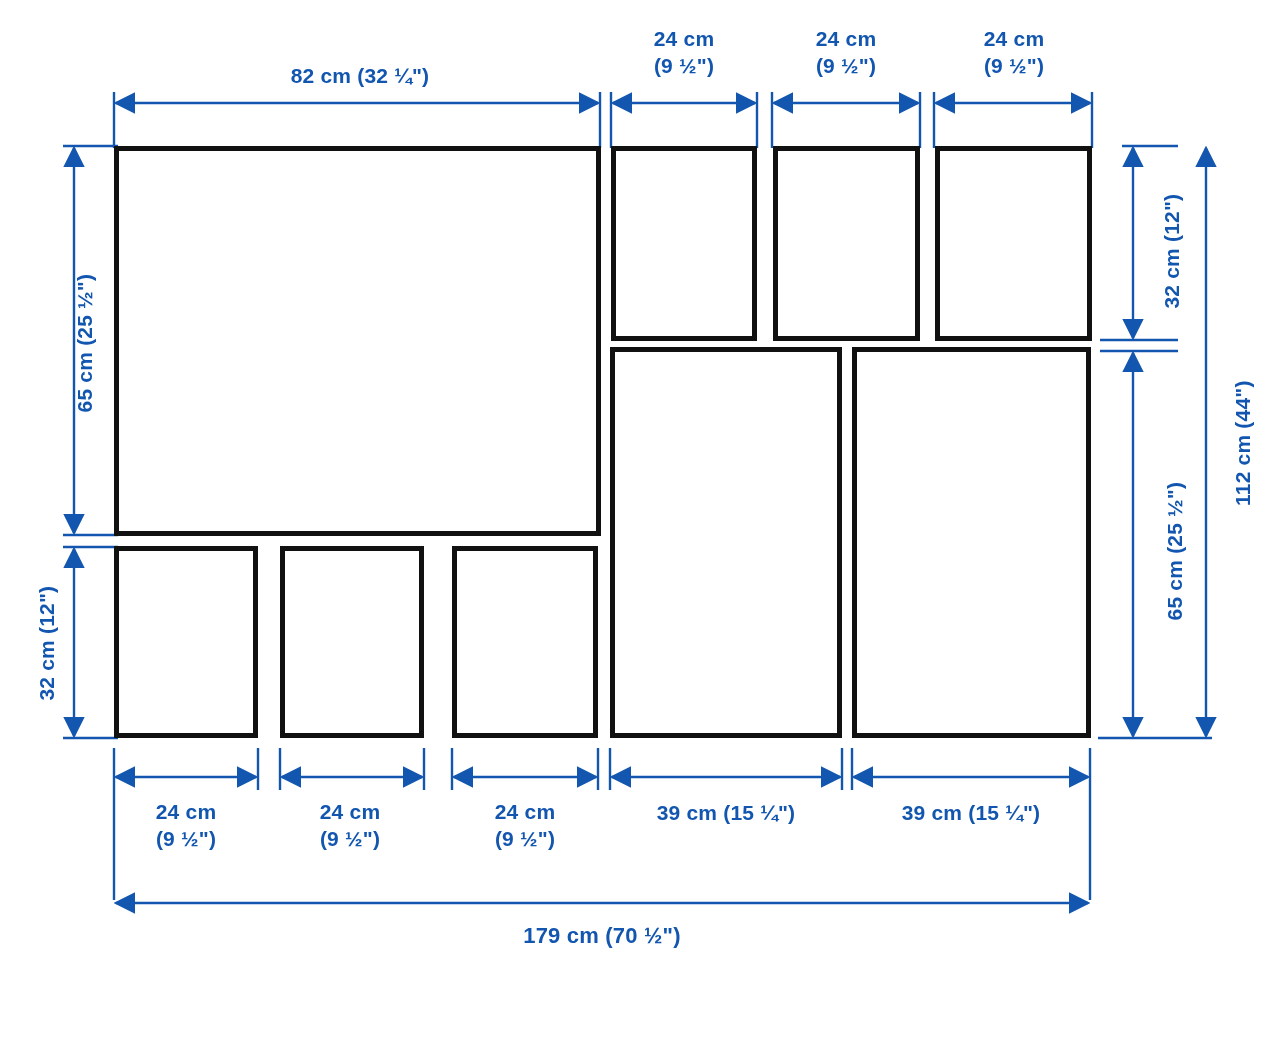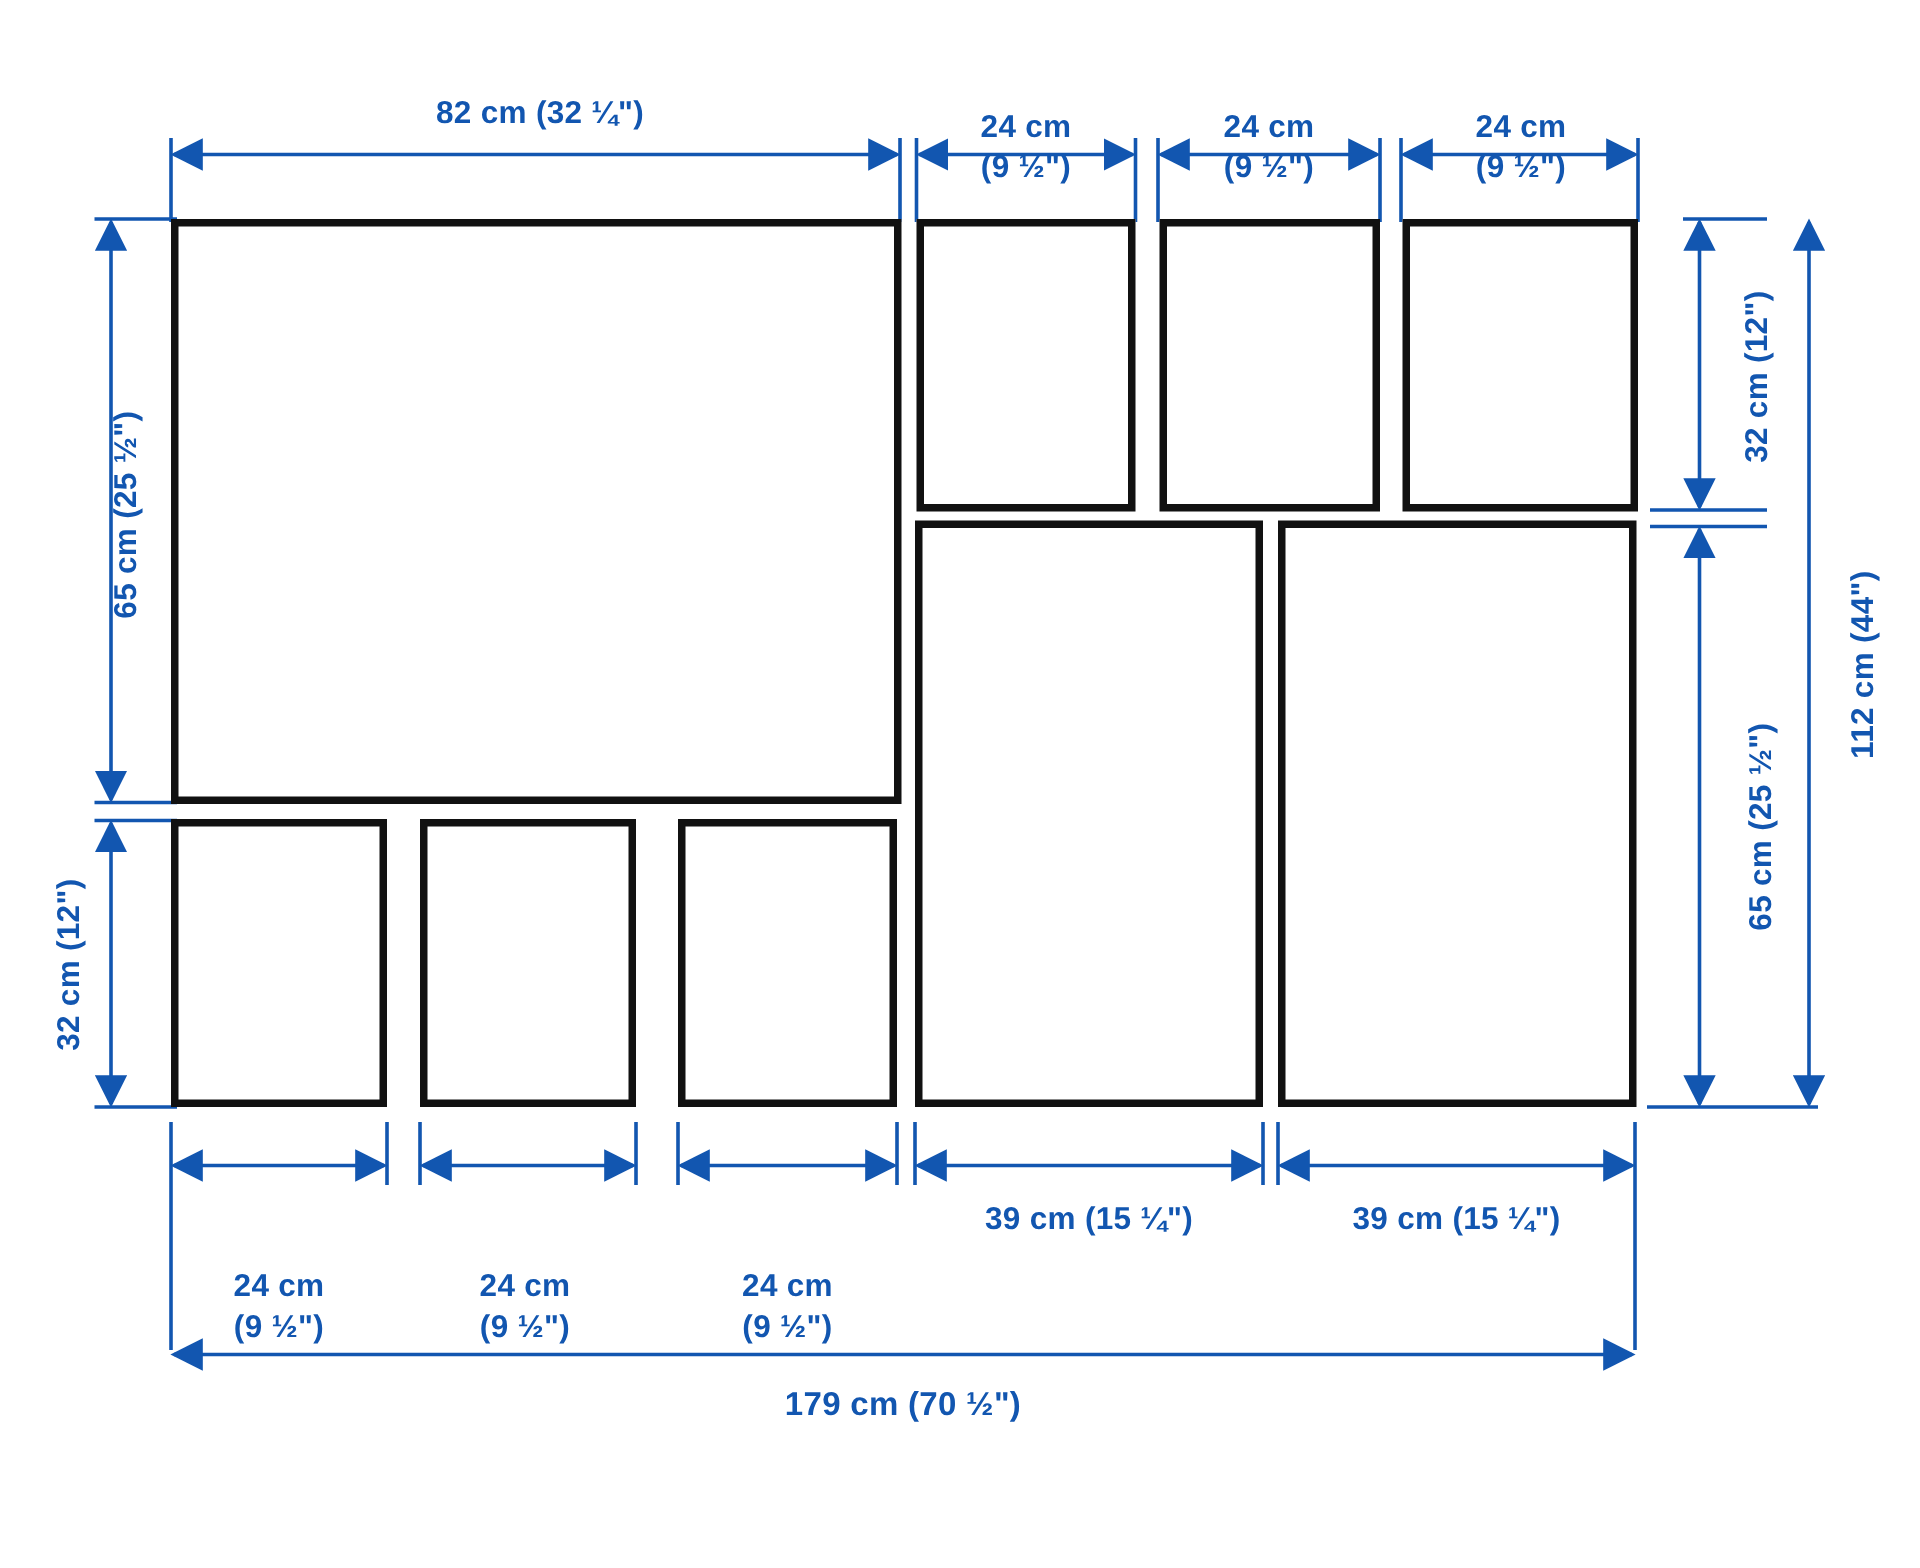--- a/index.html
+++ b/index.html
@@ -32,21 +32,20 @@
     font-size: 21px;
     line-height: 1.25;
     letter-spacing: 0.2px;
     white-space: nowrap;
   }
   .dim.center {
     text-align: center;
   }
   .dim.two-line {
     line-height: 1.3;
-    margin-top: 46px;
   }
   .dim.vert {
     transform-origin: 50% 50%;
     transform: rotate(-90deg);
   }
   
   #lines {
     position: absolute;
     left: 0;
     top: 0;

